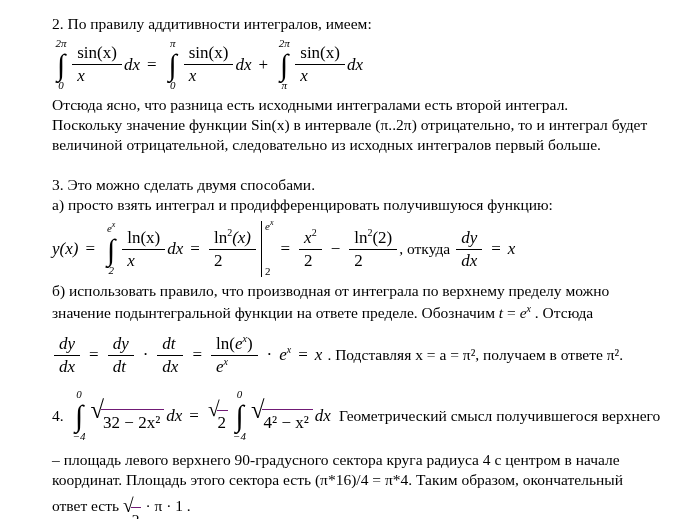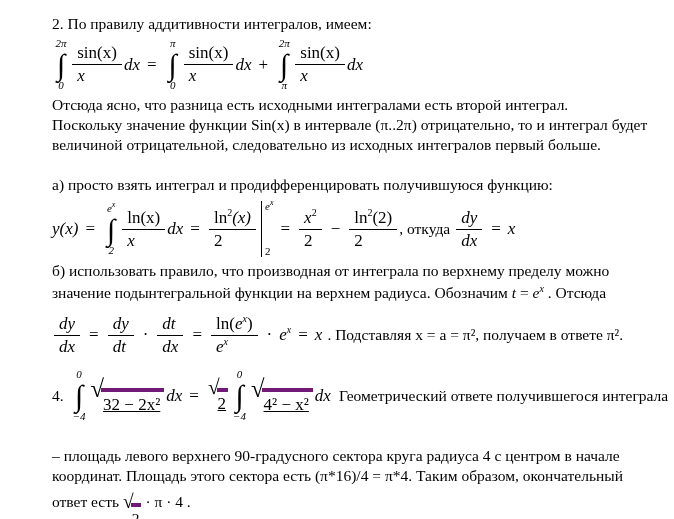--- a/index.html
+++ b/index.html
@@ -26,32 +26,32 @@
   sup{font-size:10px;line-height:0;}
   sup.tiny{font-size:8px;}
   
   .evalbar{display:inline-flex;flex-direction:column;justify-content:space-between;
     border-left:1px solid #000;height:56px;padding-left:3px;margin-left:3px;
     font-size:11px;vertical-align:middle;}
   .evalbar .elim{line-height:1;}
   
   .sqrt{display:inline-flex;align-items:flex-start;vertical-align:middle;margin:0 2px;}
   .radsign{font-size:1.45em;line-height:1;font-style:normal;margin-right:-3px;}
-  .radicand{border-top:4px solid #701a75;padding:3px 4px 0 2px;margin-top:11px;text-decoration:underline;}
+  .radicand{border-top:1px solid #701a75;padding:3px 4px 0 2px;margin-top:11px;}
   .sqrt.small .radsign{font-size:1.25em;}
   .sqrt.small .radicand{padding:2px 2px 0 1px;}
   
   .h2{margin-bottom:4px;}
   .f1{margin:4px 0 4px 0;}
   .gap{height:20px;}
   .f2{margin:6px 0 4px 0;}
   .f3{margin:8px 0 4px 0;}
   .f4{margin-top:12px;}
   .para-b2{line-height:24px;}
-  .s4p{margin-top:24px;}
+  .s4p{margin-top:8px;}
   .ansline{margin-top:6px;display:flex;align-items:flex-start;}
 </style>
 </head>
 <body>
 
 <div class="page">
 
   <p class="h2">2. По правилу аддитивности интегралов, имеем:</p>
 
   <div class="formula f1">
@@ -87,20 +87,21 @@
       <span class="fden it">x</span>
     </span>
     <span class="it">dx</span>
   </div>
 
   <p>Отсюда ясно, что разница есть исходными интегралами есть второй интеграл.</p>
   <p>Поскольку значение функции Sin(x) в интервале (π..2π) отрицательно, то и интеграл будет величиной отрицательной, следовательно из исходных интегралов первый больше.</p>
 
   <div class="gap"></div>
 
+  <p>3. Это можно сделать двумя способами.</p>
   <p>а) просто взять интеграл и продифференцировать получившуюся функцию:</p>
 
   <div class="formula f2">
     <span class="it">y(x)</span>
     <span class="op">=</span>
     <span class="ig">
       <span class="lim"><span class="it">e</span><sup class="tiny it">x</sup></span>
       <span class="sgn">∫</span>
       <span class="lim rm">2</span>
     </span>
@@ -132,21 +133,21 @@
     <span class="frac" style="margin-left:6px;">
       <span class="fnum it">dy</span>
       <span class="fden it">dx</span>
     </span>
     <span class="op">=</span>
     <span class="it">x</span>
   </div>
 
   <p>б) использовать правило, что производная от интеграла по верхнему пределу можно</p>
   <p class="para-b2">
-    <span>значение подынтегральной функции на верхнем радиуса. Обозначим</span>
+    <span>значение подынтегральной функции на ответе пределе. Обозначим</span>
     <span class="it">t</span>
     <span>=</span>
     <span class="it">e</span><sup class="it">x</sup>
     <span>. Отсюда</span>
   </p>
 
   <div class="formula f3">
     <span class="frac">
       <span class="fnum it">dy</span>
       <span class="fden it">dx</span>
@@ -193,27 +194,27 @@
     <span class="ig">
       <span class="lim rm">0</span>
       <span class="sgn">∫</span>
       <span class="lim rm">−4</span>
     </span>
     <span class="sqrt">
       <span class="radsign">√</span>
       <span class="radicand rm">4² − x²</span>
     </span>
     <span class="it">dx</span>
-    <span class="txt" style="margin-left:8px;">Геометрический ответе получившегося интеграла</span>
+    <span class="txt" style="margin-left:8px;">Геометрический смысл получившегося верхнего</span>
   </div>
 
   <p class="s4p">– площадь левого верхнего 90-градусного сектора  круга радиуса 4 с центром в начале координат. Площадь этого сектора есть (π*16)/4 = π*4. Таким образом, окончательный</p>
 
   <p class="ansline">
     <span>ответ есть</span>
     <span class="sqrt small" style="margin:0 4px;">
       <span class="radsign">√</span>
       <span class="radicand rm">2</span>
     </span>
-    <span>· π · 4 .</span>
+    <span>· π · 1 .</span>
   </p>
 
 </div>
 
 </body></html>

